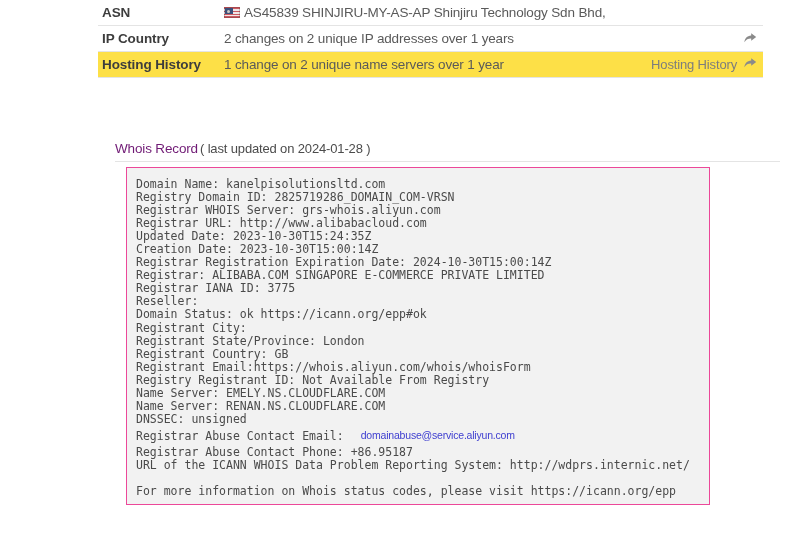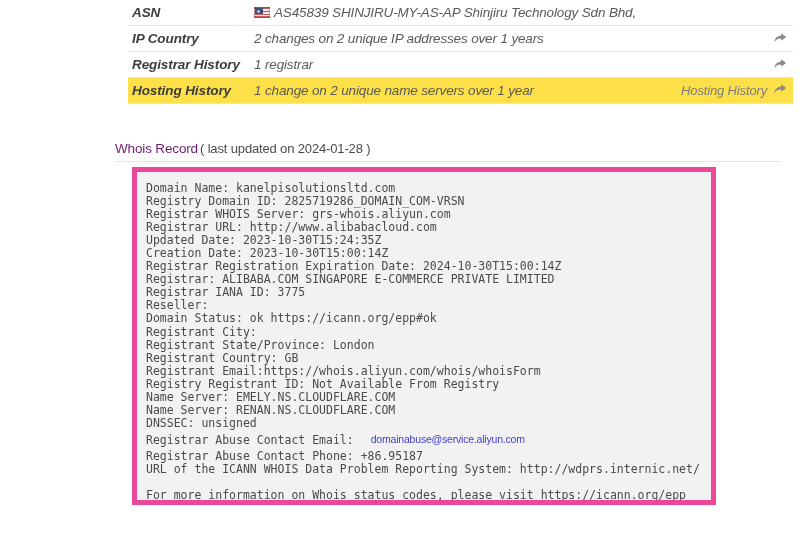--- a/index.html
+++ b/index.html
@@ -18,26 +18,25 @@
   #page {
     position: relative;
     width: 800px;
     height: 536px;
     background: #ffffff;
   }
 
   
   .info-table {
     position: absolute;
-    left: 128px;
+    left: 98px;
     top: 0px;
     width: 665px;
     border-collapse: collapse;
     table-layout: fixed;
-    font-style: italic;
   }
   .info-table tr {
     border-bottom: 1px solid #e4e4e4;
   }
   .info-table tr.alt {
     background: #fde047;
   }
   .info-table td {
     padding: 0;
     height: 25px;
@@ -141,26 +140,26 @@
     position: absolute;
     left: 115px;
     top: 161px;
     width: 665px;
     height: 1px;
     background: #e4e4e4;
   }
 
   .whois-pre-wrap {
     position: absolute;
-    left: 132px;
+    left: 126px;
     top: 167px;
     width: 584px;
     height: 338px;
     background: #f2f2f2;
-    border: 5px solid #ec4899;
+    border: 1px solid #ec4899;
     box-sizing: border-box;
     overflow: hidden;
   }
   .whois-pre {
     margin: 0;
     padding: 10px 0 0 9px;
     font-family: "DejaVu Sans Mono", "Liberation Mono", monospace;
     font-size: 11.5px;
     line-height: 13.05px;
     color: #4a4a4a;
@@ -196,27 +195,20 @@
           <td class="value-cell"><span class="flag-icon"></span><span>AS45839 SHINJIRU-MY-AS-AP Shinjiru Technology Sdn Bhd, MY (registered Jul 07, 2009)</span></td>
           <td class="action-cell"></td>
         </tr>
         <tr>
           <td class="label-cell">IP Country</td>
           <td class="value-cell"><span>2 changes on 2 unique IP addresses over 1 years</span></td>
           <td class="action-cell"><span class="share-icon"><svg viewBox="0 0 14 13" width="14" height="13" aria-hidden="true">
                 <path d="M8.2 1.2 L13.2 5.0 L8.2 8.8 L8.2 6.5 C5.4 6.4 3.2 7.3 1.4 10.2 C1.9 6.3 3.9 3.9 8.2 3.5 Z" fill="#8a8a8a"></path>
               </svg></span></td>
         </tr>
-        <tr>
-          <td class="label-cell">Registrar History</td>
-          <td class="value-cell"><span>1 registrar</span></td>
-          <td class="action-cell"><span class="share-icon"><svg viewBox="0 0 14 13" width="14" height="13" aria-hidden="true">
-                <path d="M8.2 1.2 L13.2 5.0 L8.2 8.8 L8.2 6.5 C5.4 6.4 3.2 7.3 1.4 10.2 C1.9 6.3 3.9 3.9 8.2 3.5 Z" fill="#8a8a8a"></path>
-              </svg></span></td>
-        </tr>
         <tr class="alt">
           <td class="label-cell">Hosting History</td>
           <td class="value-cell"><span>1 change on 2 unique name servers over 1 year</span></td>
           <td class="action-cell"><span class="action-link">Hosting History</span><span class="share-icon"><svg viewBox="0 0 14 13" width="14" height="13" aria-hidden="true">
                 <path d="M8.2 1.2 L13.2 5.0 L8.2 8.8 L8.2 6.5 C5.4 6.4 3.2 7.3 1.4 10.2 C1.9 6.3 3.9 3.9 8.2 3.5 Z" fill="#8a8a8a"></path>
               </svg></span></td>
         </tr>
       </tbody>
   </table>
 

